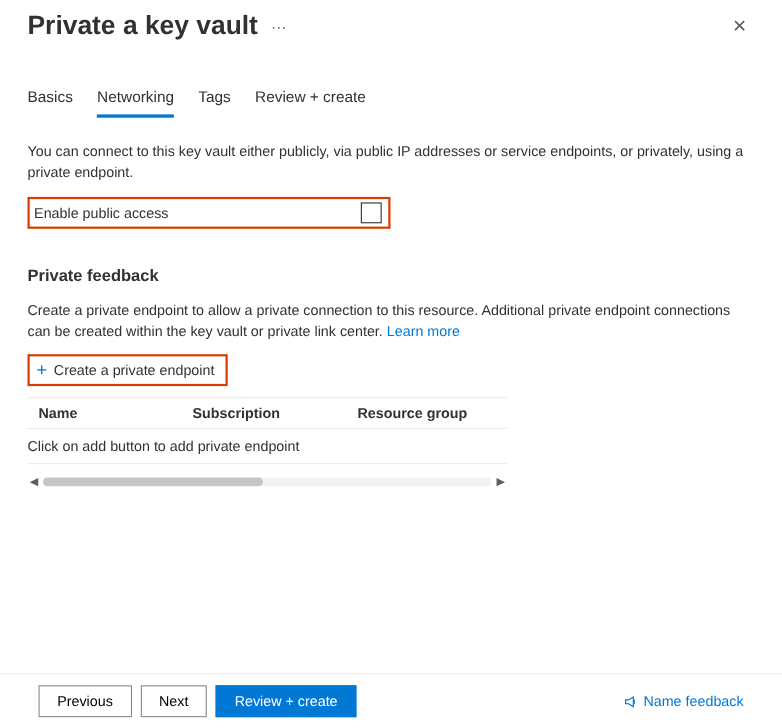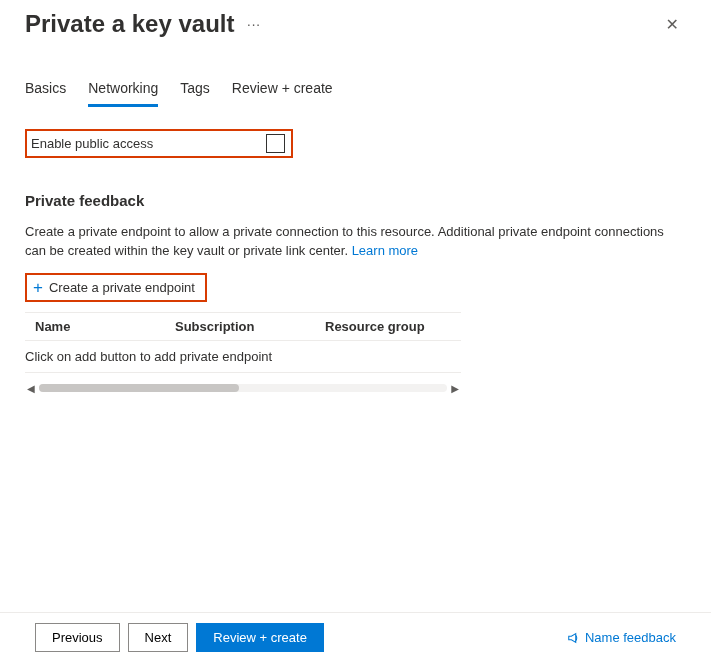--- a/index.html
+++ b/index.html
@@ -63,21 +63,21 @@
       font-size: 13px;
       line-height: 1.45;
       color: #323130;
       margin-bottom: 12px;
     }
     .checkbox-row {
       display: flex;
       align-items: center;
       border: 2px solid #d83b01;
       padding: 3px 4px;
-      width: 268px;
+      width: 330px;
       justify-content: space-between;
     }
     .checkbox-label {
       font-size: 13px;
     }
     .chk {
       width: 19px;
       height: 19px;
       border: 1px solid #323130;
       cursor: pointer;
@@ -209,20 +209,21 @@
 </div>
 
 <div class="tabs">
   <div class="tab">Basics</div>
   <div class="tab active">Networking</div>
   <div class="tab">Tags</div>
   <div class="tab">Review + create</div>
 </div>
 
 <div class="content">
+  <p class="intro">You can connect to this key vault either publicly, via public IP addresses or service endpoints, or privately, using a private endpoint.</p>
 
   <div class="checkbox-row">
     <span class="checkbox-label">Enable public access</span>
     <div class="chk"></div>
   </div>
 
   <h2 class="section-title">Private feedback</h2>
 
   <p class="section-desc">
     <span>Create a private endpoint to allow a private connection to this resource. Additional private endpoint connections can be created within the key vault or private link center.  </span>

